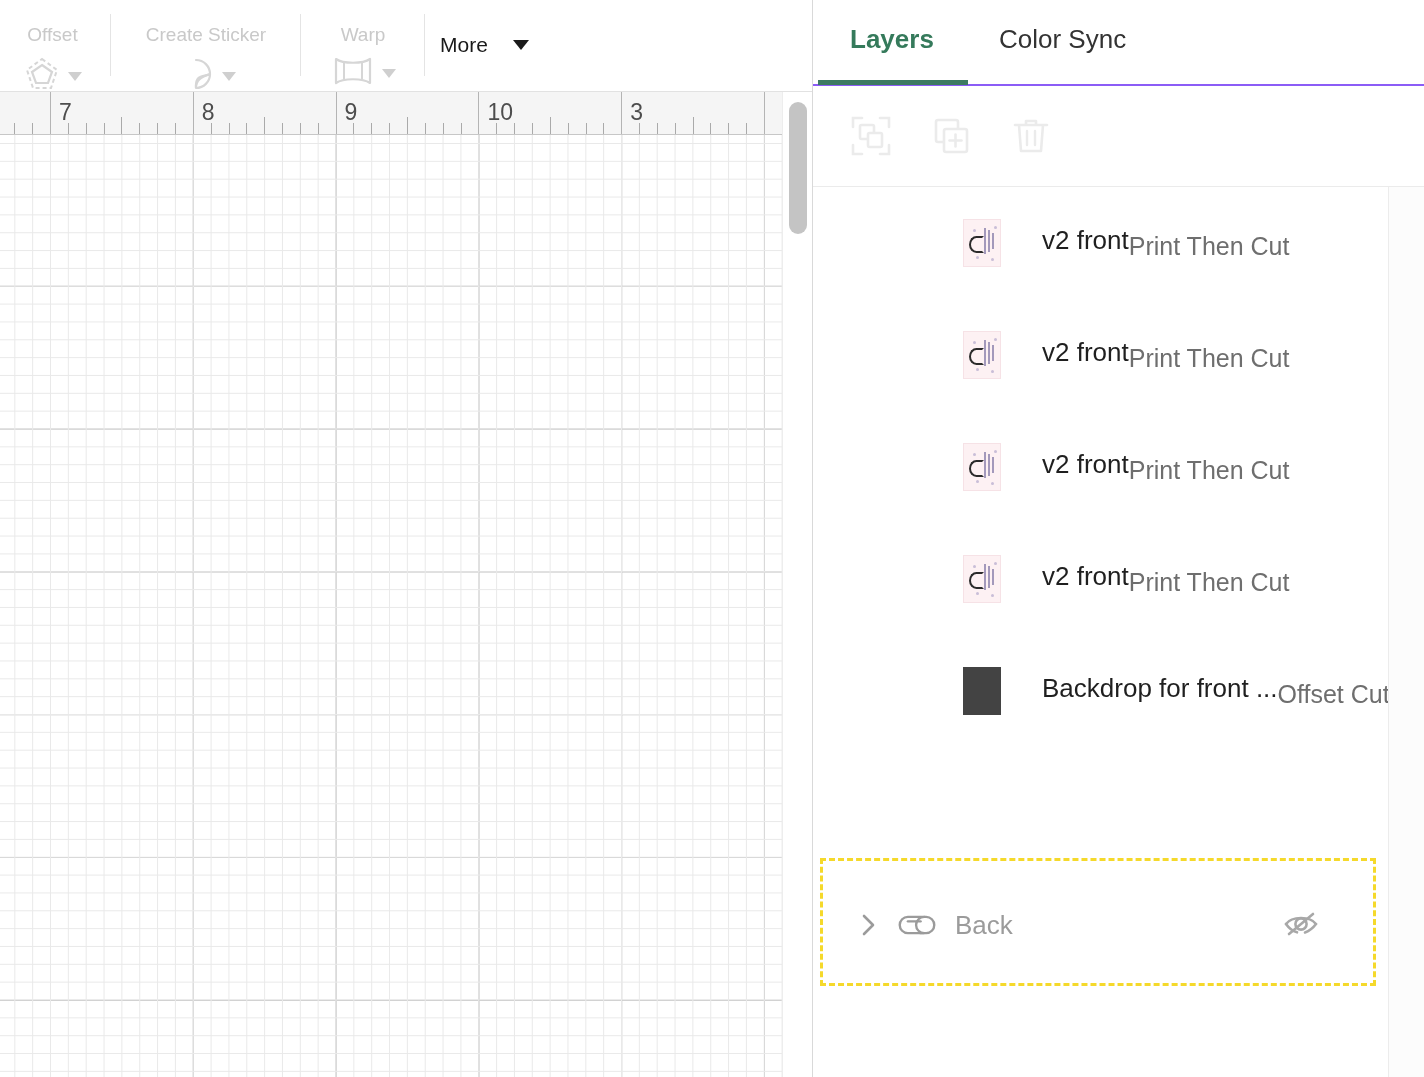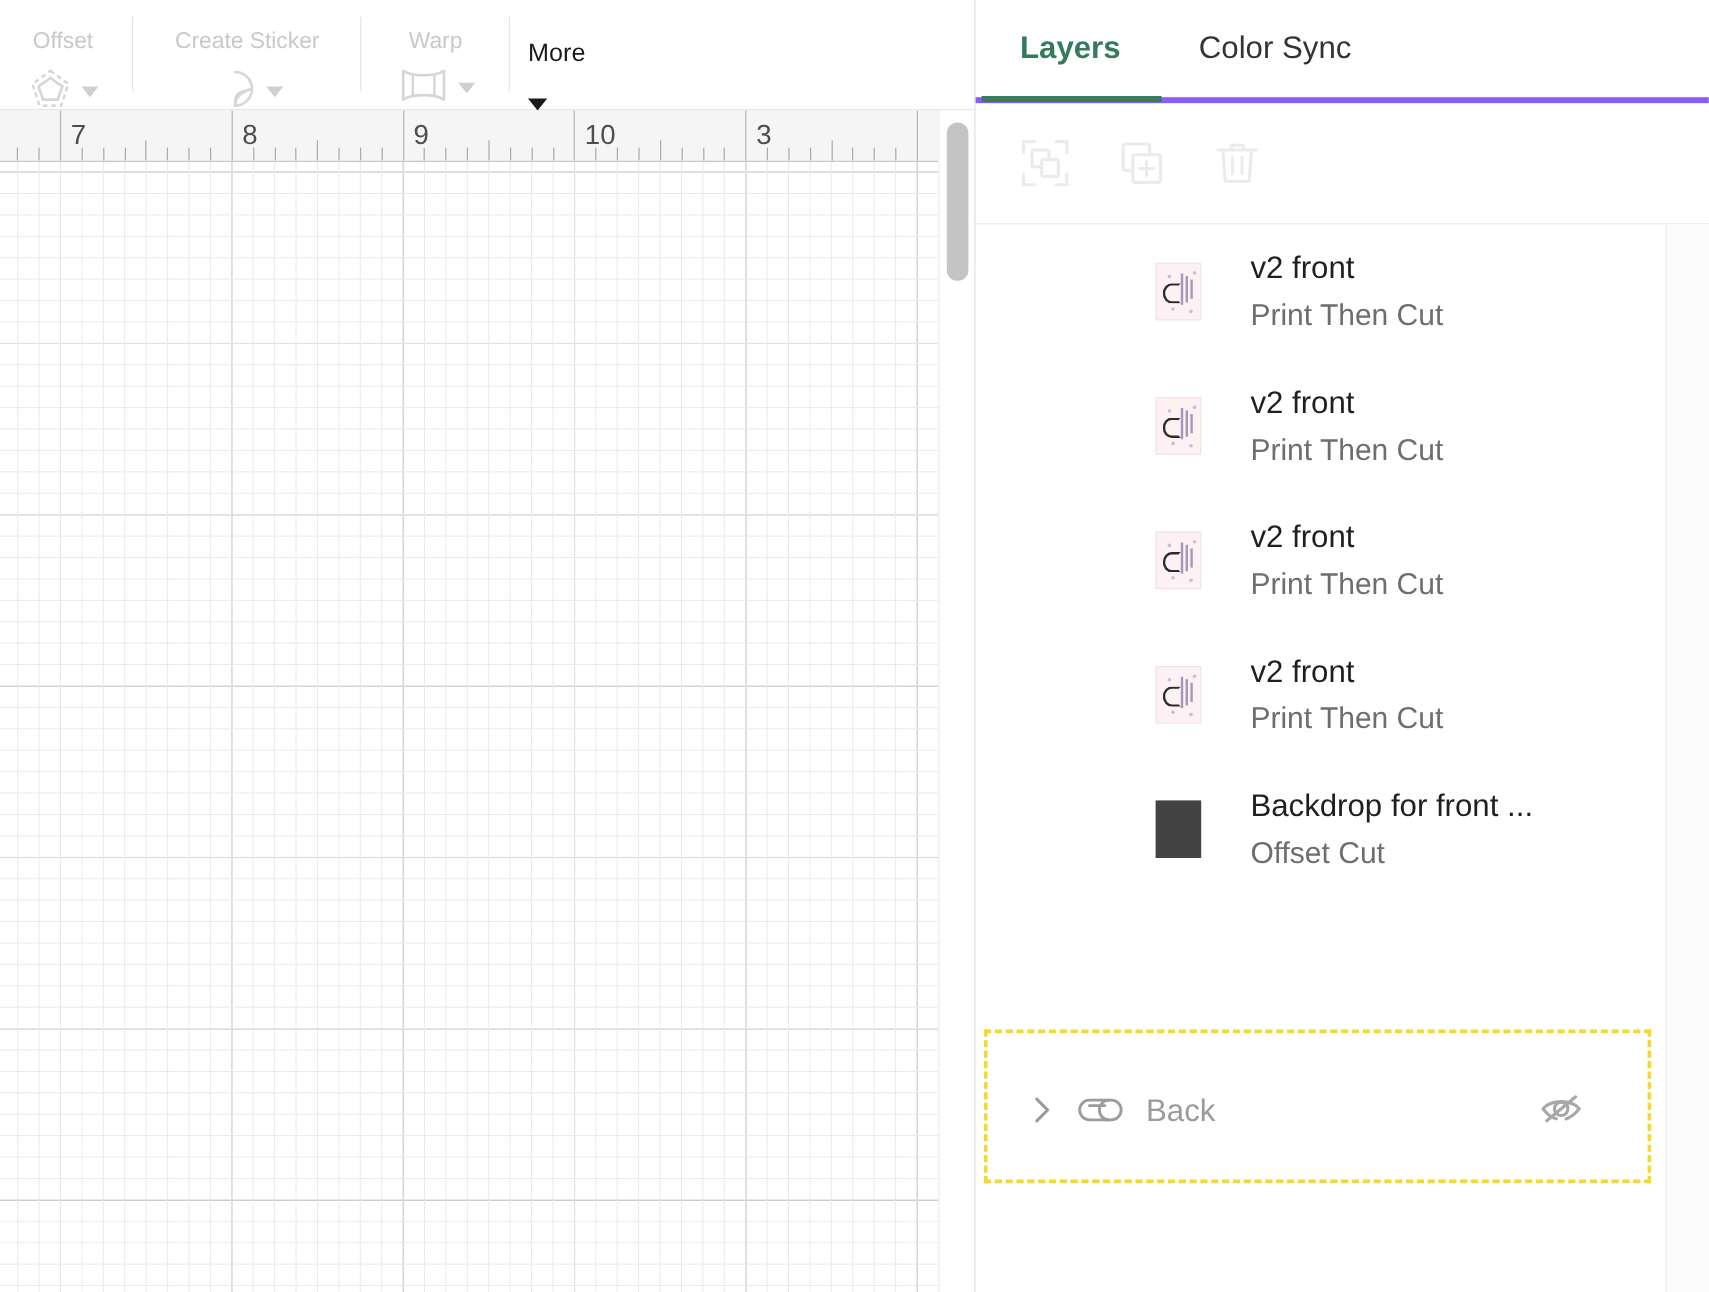--- a/index.html
+++ b/index.html
@@ -76,26 +76,25 @@
   .tool-sep {
     position: absolute;
     top: 14px;
     width: 1px;
     height: 62px;
     background: #e4e4e4;
   }
   .more-btn {
     position: absolute;
     display: flex;
-    align-items: flex-start;
+    align-items: center;
     gap: 25px;
     top: 33px;
     left: 440px;
     cursor: pointer;
-    flex-direction: column;
   }
   .more-label {
     font-size: 21px;
     color: #1a1a1a;
     line-height: 24px;
     white-space: nowrap;
   }
   .caret-dark {
     width: 0; height: 0;
     border-left: 8px solid transparent;
@@ -188,21 +187,21 @@
     height: 1077px;
     background: #ffffff;
   }
 
   
   .tabs {
     position: absolute;
     left: 0; top: 0;
     width: 611px;
     height: 86px;
-    border-bottom: 5px solid #8b5cf6;
+    border-bottom: 2px solid #8b5cf6;
     box-sizing: border-box;
   }
   .tab {
     position: absolute;
     top: 22px;
     font-size: 26px;
     line-height: 34px;
     cursor: pointer;
     white-space: nowrap;
   }
@@ -323,21 +322,21 @@
     position: absolute;
     left: 5px; top: 16px;
     width: 11px; height: 13px;
     border: 2px solid #2b2b2b;
     border-right-color: transparent;
     border-radius: 50% 0 0 50%;
   }
   .layer-text {
     margin-left: 41px;
     display: flex;
-    flex-direction: column;
+    flex-direction: row;
     justify-content: space-between;
   }
   .layer-title {
     font-size: 26px;
     color: #1f1f1f;
     line-height: 34px;
     white-space: nowrap;
   }
   .layer-sub {
     font-size: 25px;

